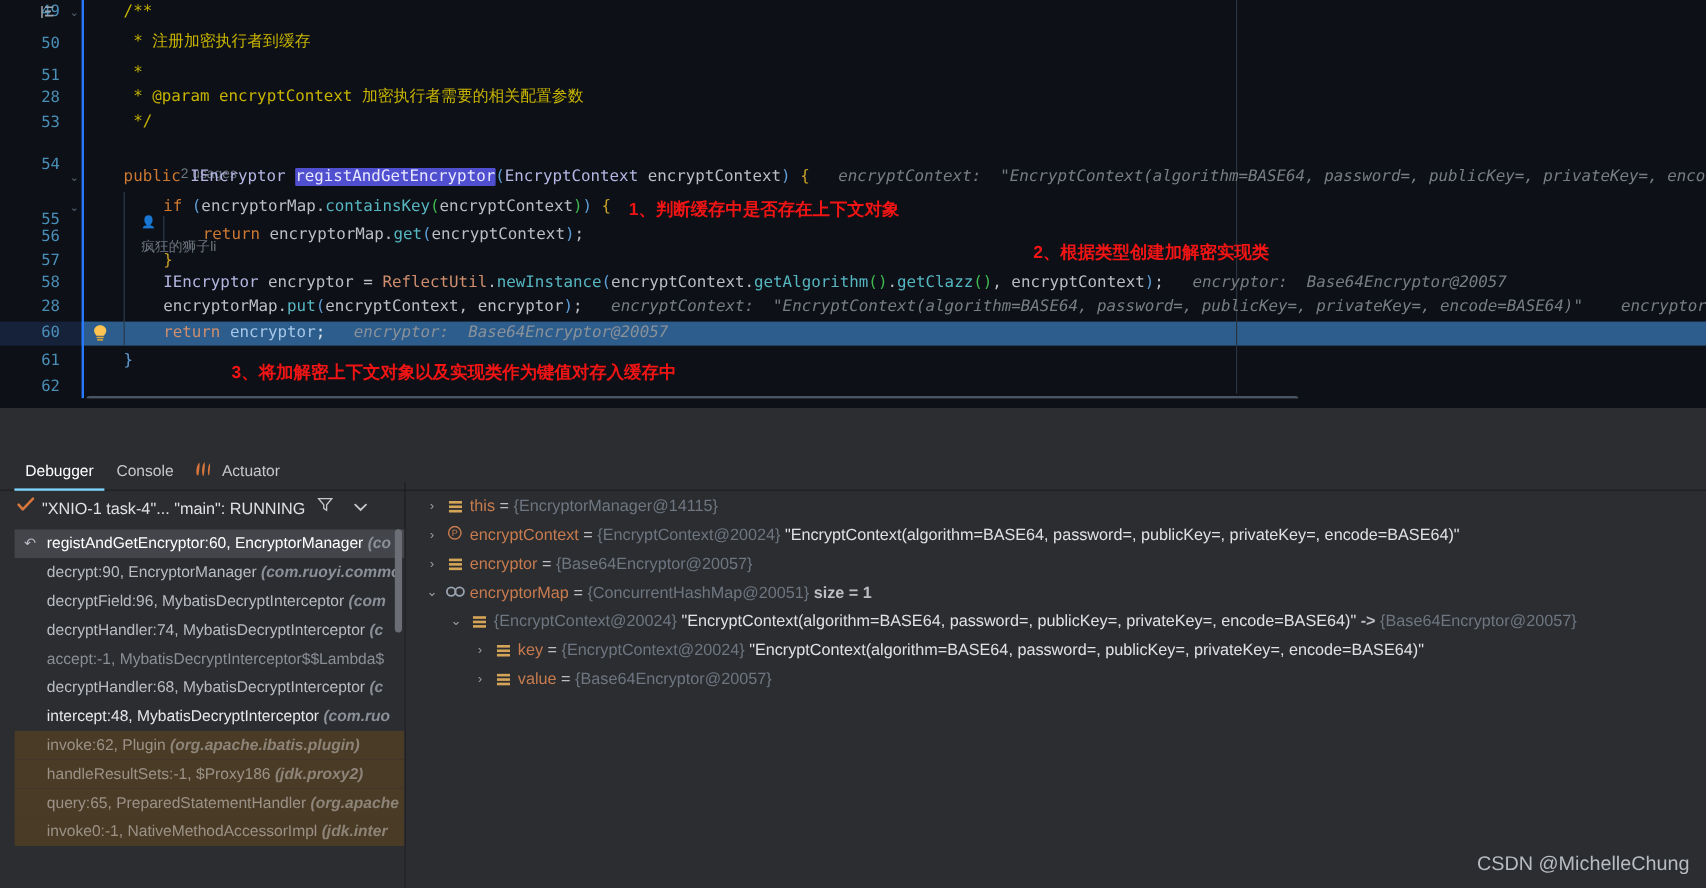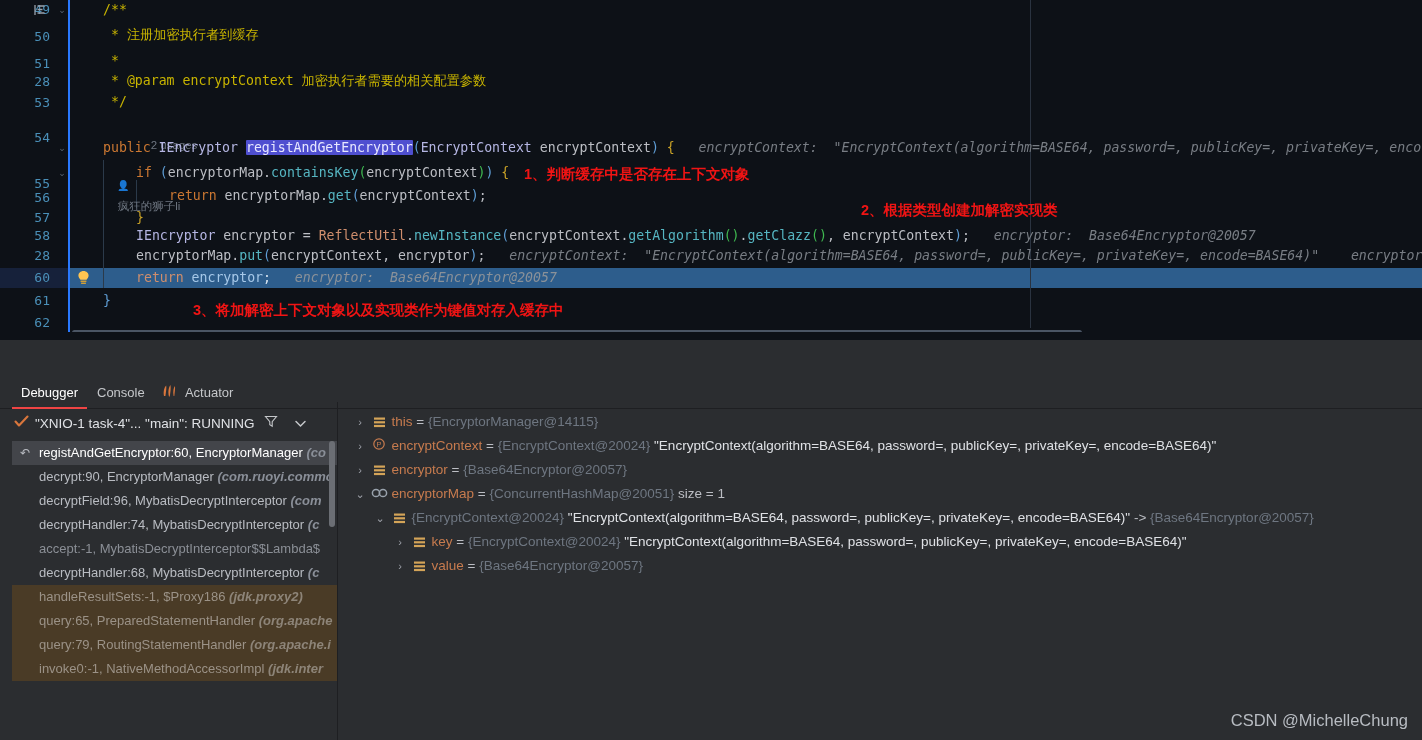--- a/index.html
+++ b/index.html
@@ -89,21 +89,21 @@
     position:absolute;left:0;top:340px;width:1422px;height:400px;background:#2b2d30;
   }
   #tabbar{
     position:absolute;left:0;top:38px;width:1422px;height:30px;
     border-bottom:1px solid #1e1f22;
   }
   .tab{
     position:absolute;top:0;height:29px;line-height:29px;
     font-size:13px;color:#c5c7ca;padding:0 9px;cursor:default;
   }
-  .tab.active{color:#ffffff;border-bottom:2px solid #ef4444;}
+  .tab.active{color:#ffffff;border-bottom:2px solid #7dd3fc;}
   .tab-ico{display:inline-block;vertical-align:middle;margin-right:5px;}
   #thread-row{
     position:absolute;left:14px;top:70px;width:322px;height:26px;
     display:flex;align-items:center;gap:6px;
   }
   #thread-label{
     font-size:13.5px;color:#dfe1e5;white-space:nowrap;overflow:hidden;
   }
   #frames{
     position:absolute;left:12px;top:101px;width:325px;height:639px;
@@ -141,21 +141,21 @@
   }
   .vtw{
     display:inline-block;width:14px;text-align:center;color:#9da0a8;font-size:11px;
     vertical-align:middle;
   }
   .vico{display:inline-block;width:17px;vertical-align:middle;text-align:center;}
   .vname{color:#c77b4e;}
   .veq{color:#bcbec4;}
   .vref{color:#6e7681;}
   .vstr{color:#dfe1e5;}
-  .vsize{color:#bcbec4;}
+  .vsize{color:#bcbec4;font-weight:bold;}
   #watermark{
     position:absolute;right:14px;bottom:10px;
     font-size:16.5px;color:#b8bcc2;font-family:"Liberation Sans",sans-serif;
   }
   .obj-ico{display:inline-block;width:11px;height:11px;vertical-align:middle;}
 </style>
 </head>
 <body>
 
 <div id="editor">
@@ -311,31 +311,35 @@
       <span>decryptHandler:74, MybatisDecryptInterceptor</span>
       <span class="pkg"> </span><span class="pkg">(c</span>
     </div>
     <div class="frame dim">
       <span>accept:-1, MybatisDecryptInterceptor$$Lambda$</span>
     </div>
     <div class="frame">
       <span>decryptHandler:68, MybatisDecryptInterceptor</span>
       <span class="pkg"> </span><span class="pkg">(c</span>
     </div>
+    <div class="frame bold">
+      <span>intercept:48, MybatisDecryptInterceptor</span>
+      <span class="pkg"> </span><span class="pkg">(com.ruo</span>
+    </div>
+    <div class="frame lib">
+      <span>invoke:62, Plugin</span>
+      <span class="pkg"> </span><span class="pkg">(org.apache.ibatis.plugin)</span>
+    </div>
     <div class="frame lib">
       <span>handleResultSets:-1, $Proxy186</span>
       <span class="pkg"> </span><span class="pkg">(jdk.proxy2)</span>
     </div>
     <div class="frame lib">
       <span>query:65, PreparedStatementHandler</span>
       <span class="pkg"> </span><span class="pkg">(org.apache</span>
-    </div>
-    <div class="frame lib">
-      <span>query:79, RoutingStatementHandler</span>
-      <span class="pkg"> </span><span class="pkg">(org.apache.i</span>
     </div>
     <div class="frame lib">
       <span>invoke0:-1, NativeMethodAccessorImpl</span>
       <span class="pkg"> </span><span class="pkg">(jdk.inter</span>
     </div>
   </div>
   <div id="frames-scroll"></div>
 
   <div id="vars">
 

